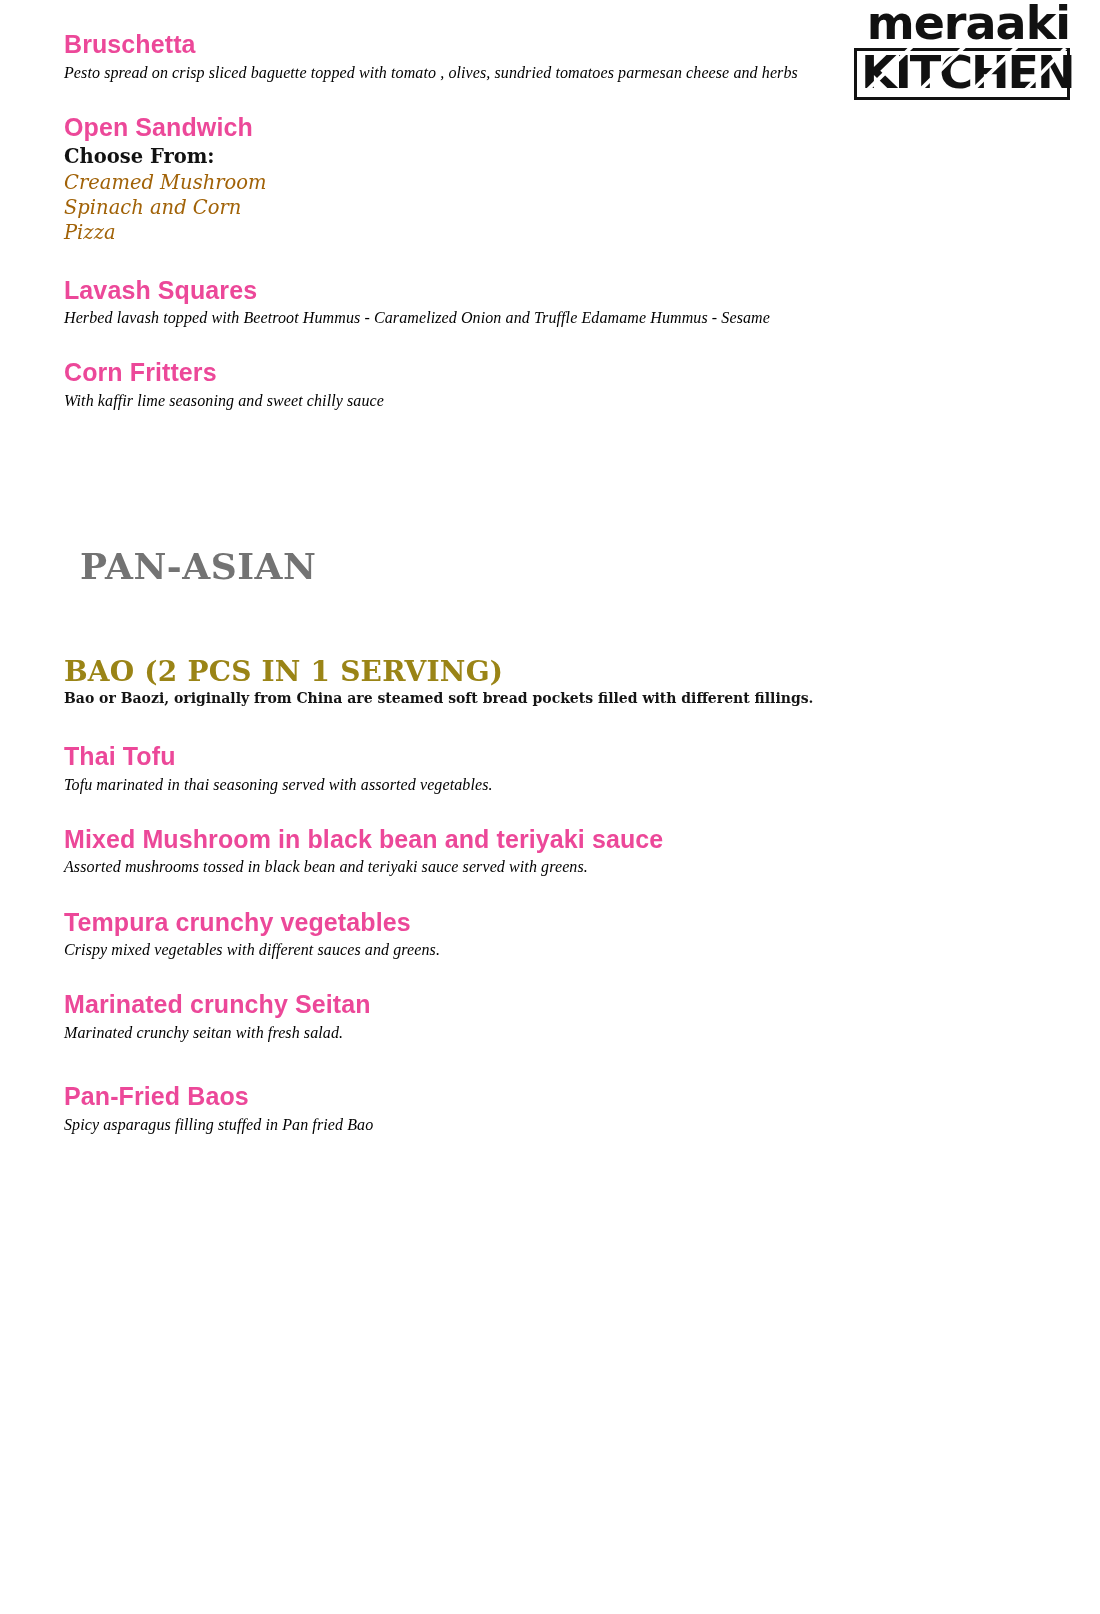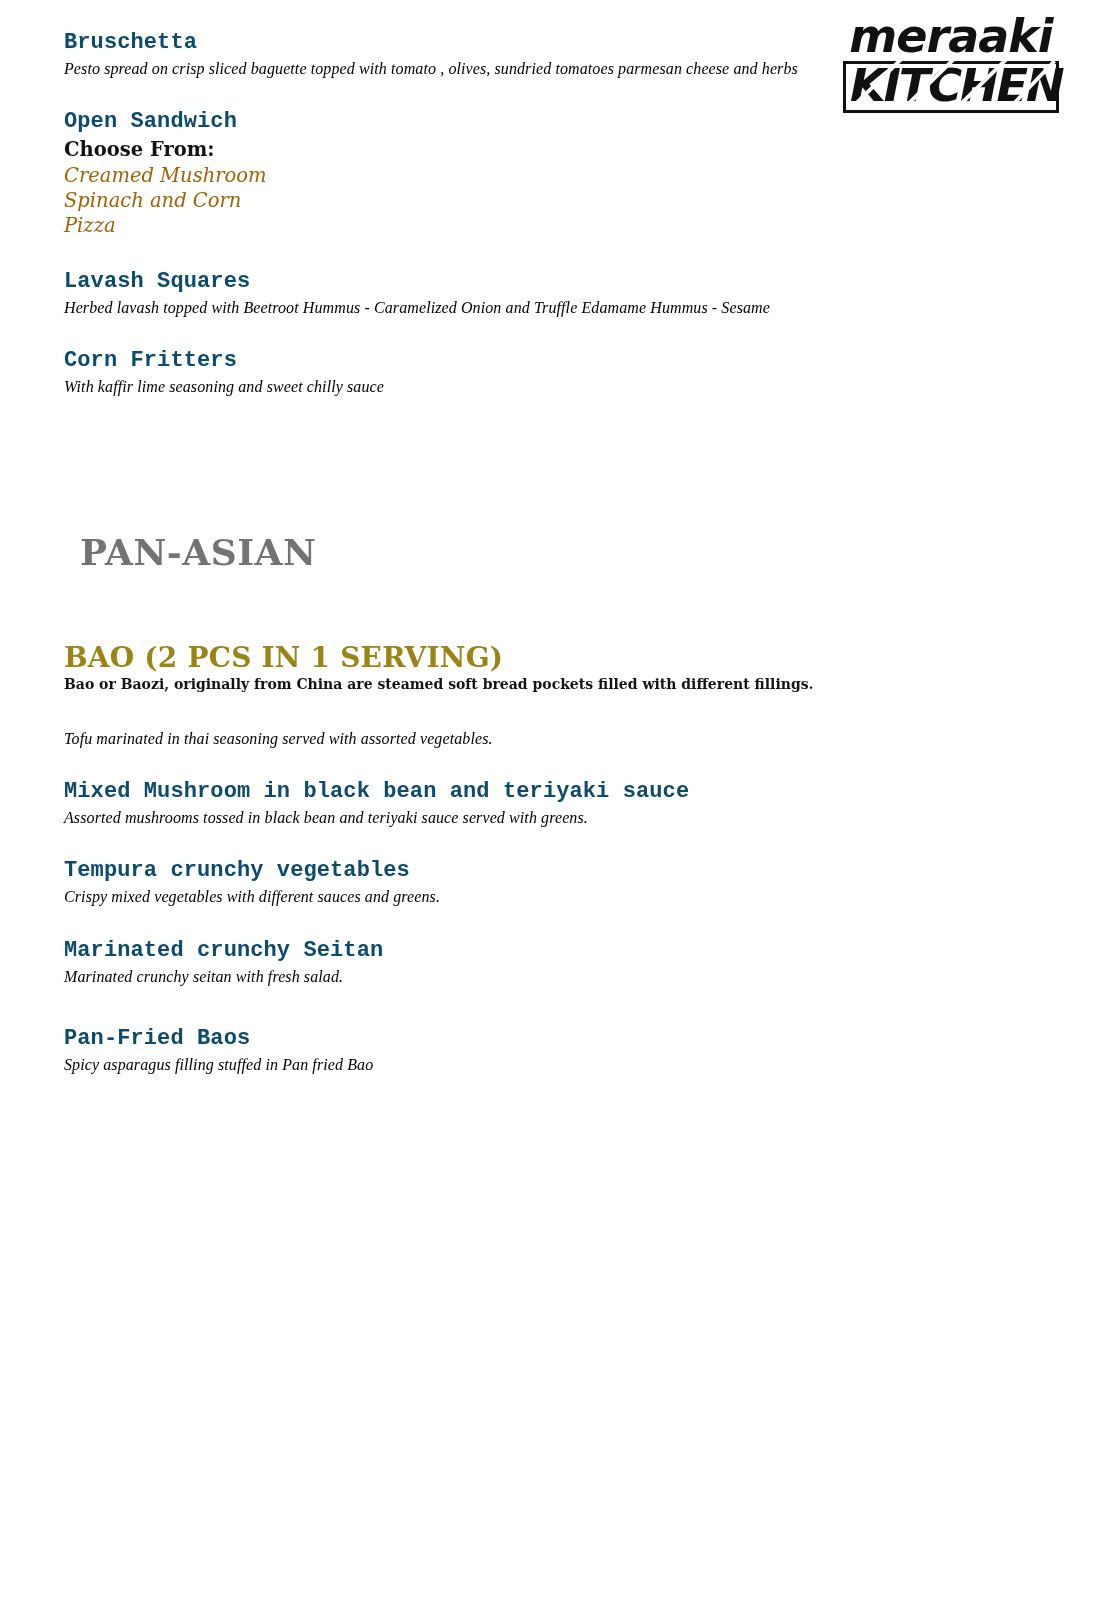--- a/index.html
+++ b/index.html
@@ -20,25 +20,24 @@
     position: relative;
     width: 1100px;
     height: 1614px;
     box-sizing: border-box;
     padding: 30px 60px 0 64px;
   }
 
   
   .logo {
     position: absolute;
-    top: 15px;
+    top: 2px;
     right: 30px;
     width: 238px;
-    text-align: center;
-    font-style: italic;
+    text-align: right;
   }
   .logo-word {
     font-family: "DejaVu Sans", sans-serif;
     font-weight: bold;
     font-size: 46px;
     letter-spacing: -1px;
     line-height: 0.95;
     color: #111;
     display: block;
   }
@@ -69,25 +68,25 @@
     pointer-events: none;
   }
 
   
   .item {
     margin-bottom: 30px;
   }
   .item:last-child { margin-bottom: 0; margin-top: 39px; }
 
   .item-name {
-    font-family: Liberation Mono, monospace;
-    font-weight: bold;
-    font-size: 22px;
+    font-family: Liberation Sans, sans-serif;
+    font-weight: bold;
+    font-size: 25px;
     line-height: 1.18;
-    color: #0c4a6e;
+    color: #ec4899;
     margin: 0 0 2px 0;
     letter-spacing: 0.1px;
   }
   .item-desc {
     font-family: Liberation Serif, serif;
     font-style: italic;
     font-size: 16px;
     line-height: 1.33;
     color: #000000;
     margin: 0;
@@ -188,20 +187,21 @@
   <h2 class="section-title">PAN-ASIAN</h2>
 
   <div class="section-spacer-bottom"></div>
 
   <div class="sub-block">
     <p class="sub-title">BAO (2 PCS IN 1 SERVING)</p>
     <p class="sub-desc">Bao or Baozi, originally from China are steamed soft bread pockets filled with different fillings.</p>
   </div>
 
   <div class="item">
+    <p class="item-name">Thai Tofu</p>
     <p class="item-desc">Tofu marinated in thai seasoning served with assorted vegetables.</p>
   </div>
 
   <div class="item">
     <p class="item-name">Mixed Mushroom in black bean and teriyaki sauce</p>
     <p class="item-desc">Assorted mushrooms tossed in black bean and teriyaki sauce served with greens.</p>
   </div>
 
   <div class="item">
     <p class="item-name">Tempura crunchy vegetables</p>

